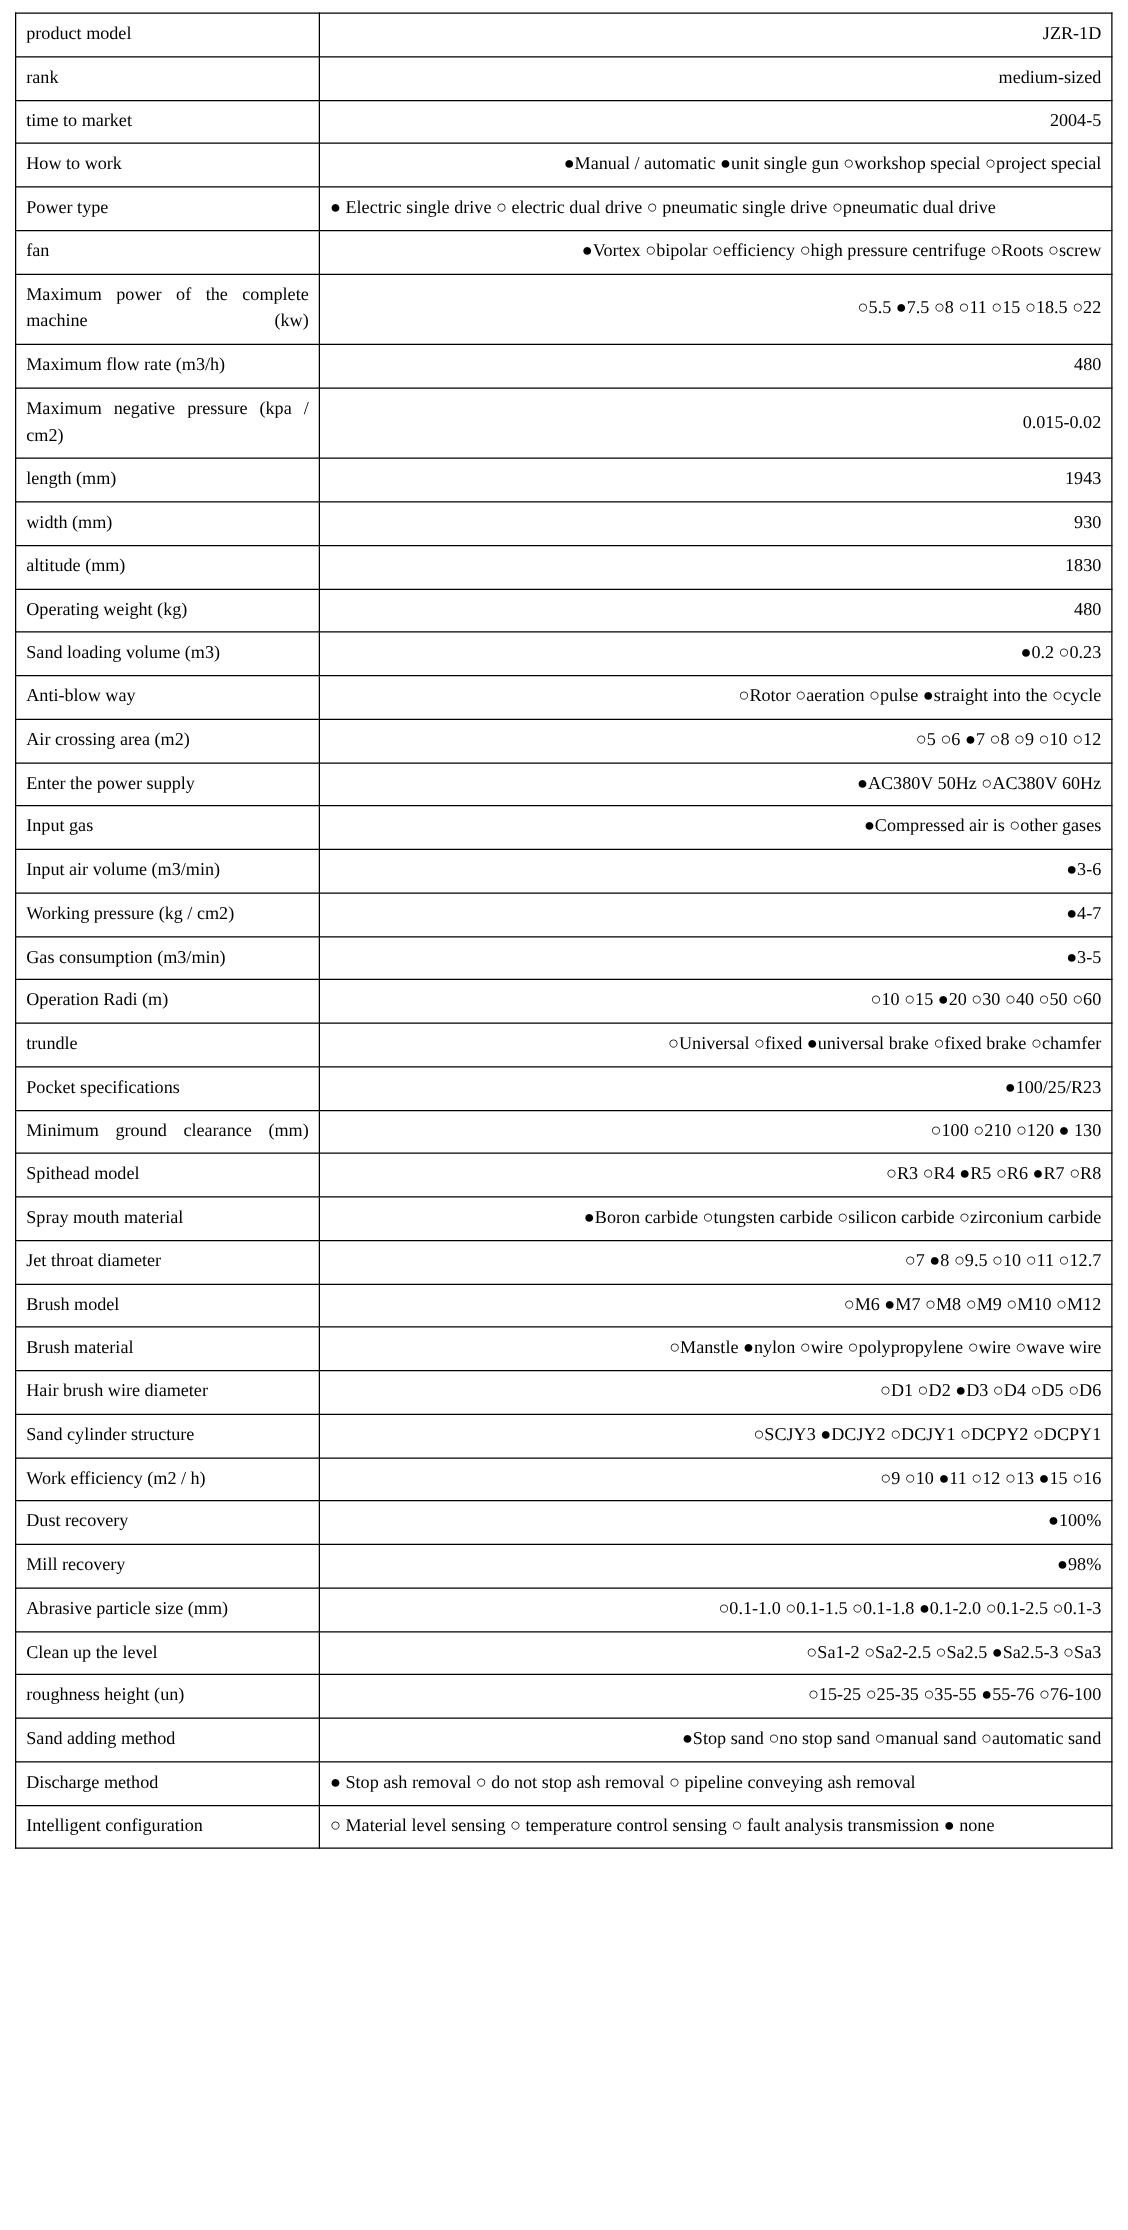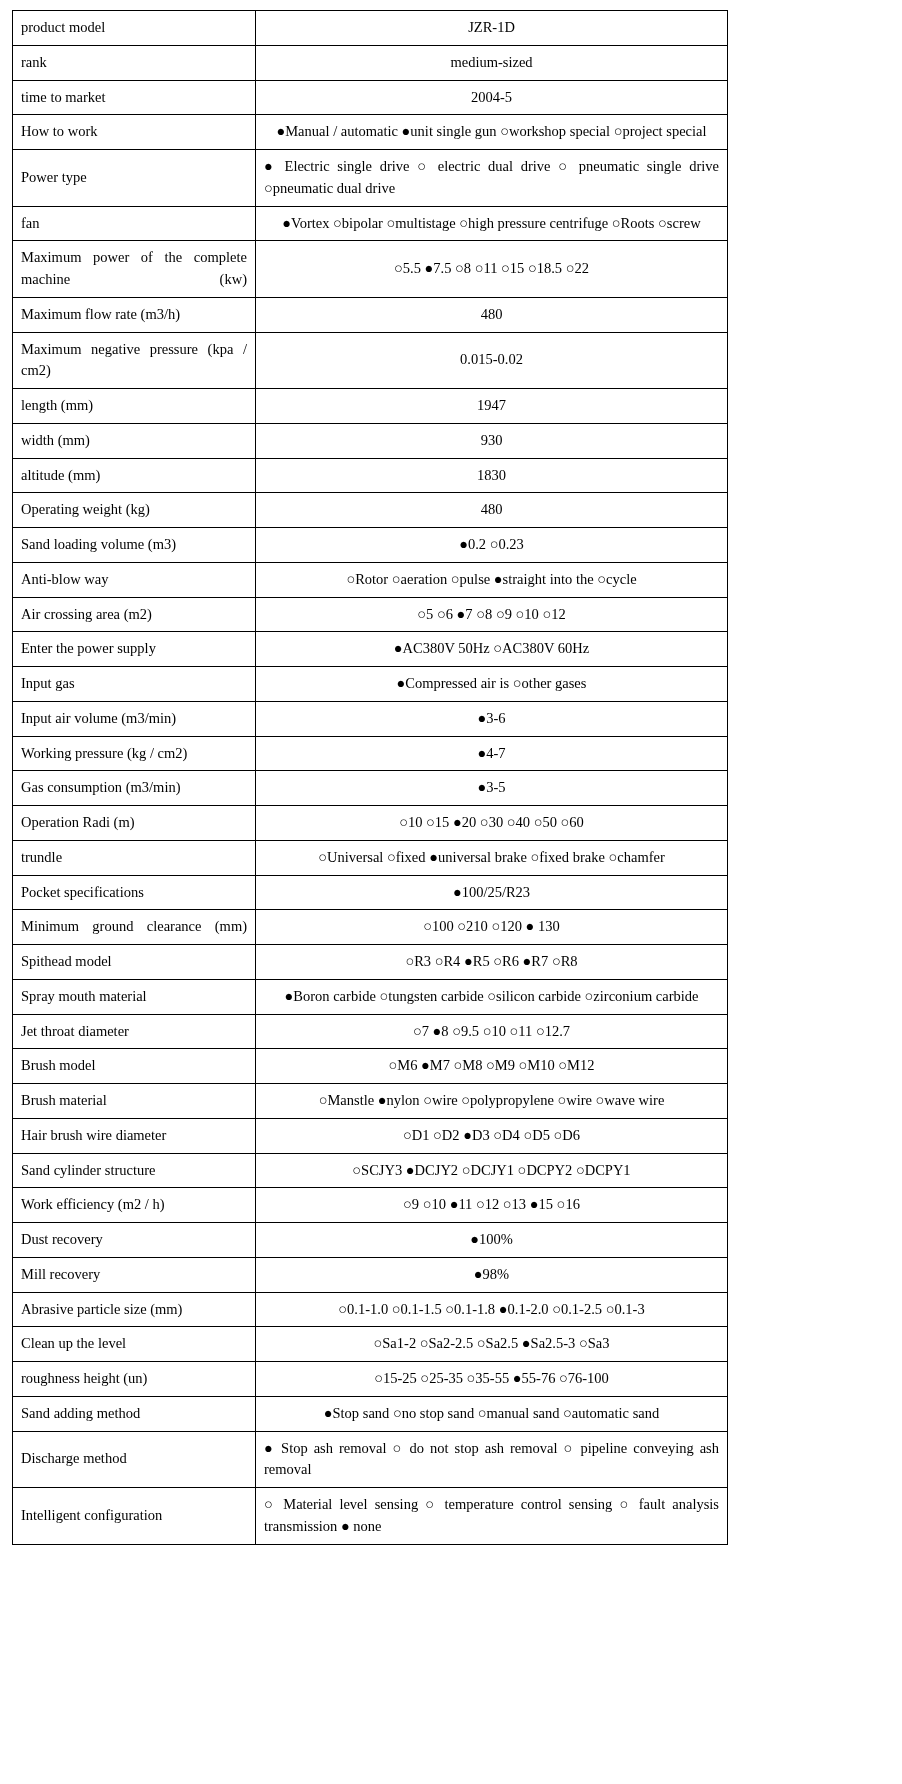--- a/index.html
+++ b/index.html
@@ -12,21 +12,21 @@
     font-family: "Liberation Serif", serif;
     color: #000000;
   }
   .sheet {
     width: 902px;
     box-sizing: border-box;
     padding: 10px 12px 10px 12px;
   }
   table.spec {
     border-collapse: collapse;
-    width: 716px;
+    width: 878px;
     table-layout: fixed;
     border: 1px solid #000;
   }
   table.spec td {
     border: 1px solid #000;
     padding: 6px 8px 6px 8px;
     font-size: 14.5px;
     line-height: 1.5;
     vertical-align: middle;
   }
@@ -34,21 +34,21 @@
     width: 226px;
     text-align: justify;
     text-align-last: justify;
     hyphens: none;
   }
   td.label.plain {
     text-align: left;
     text-align-last: left;
   }
   td.value {
-    text-align: center;
+    text-align: right;
   }
   td.value.just {
     text-align: justify;
     text-align-last: left;
   }
 </style>
 </head>
 <body>
 
 <div class="sheet">
@@ -69,37 +69,37 @@
         <tr>
           <td class="label plain">How to work</td>
           <td class="value">●Manual / automatic  ●unit single gun  ○workshop special  ○project special</td>
         </tr>
         <tr>
           <td class="label plain">Power type</td>
           <td class="value just">● Electric single drive    ○ electric dual drive    ○ pneumatic single drive    ○pneumatic dual drive</td>
         </tr>
         <tr>
           <td class="label plain">fan</td>
-          <td class="value">●Vortex  ○bipolar  ○multistage  ○high pressure centrifuge  ○Roots  ○screw</td>
+          <td class="value">●Vortex  ○bipolar  ○efficiency  ○high pressure centrifuge  ○Roots  ○screw</td>
         </tr>
         <tr>
           <td class="label">Maximum power of the complete machine (kw)</td>
           <td class="value">○5.5      ●7.5      ○8      ○11      ○15      ○18.5      ○22</td>
         </tr>
         <tr>
           <td class="label plain">Maximum flow rate (m3/h)</td>
           <td class="value">480</td>
         </tr>
         <tr>
           <td class="label">Maximum negative pressure (kpa / cm2)</td>
           <td class="value">0.015-0.02</td>
         </tr>
         <tr>
           <td class="label plain">length (mm)</td>
-          <td class="value">1947</td>
+          <td class="value">1943</td>
         </tr>
         <tr>
           <td class="label plain">width (mm)</td>
           <td class="value">930</td>
         </tr>
         <tr>
           <td class="label plain">altitude (mm)</td>
           <td class="value">1830</td>
         </tr>
         <tr>

